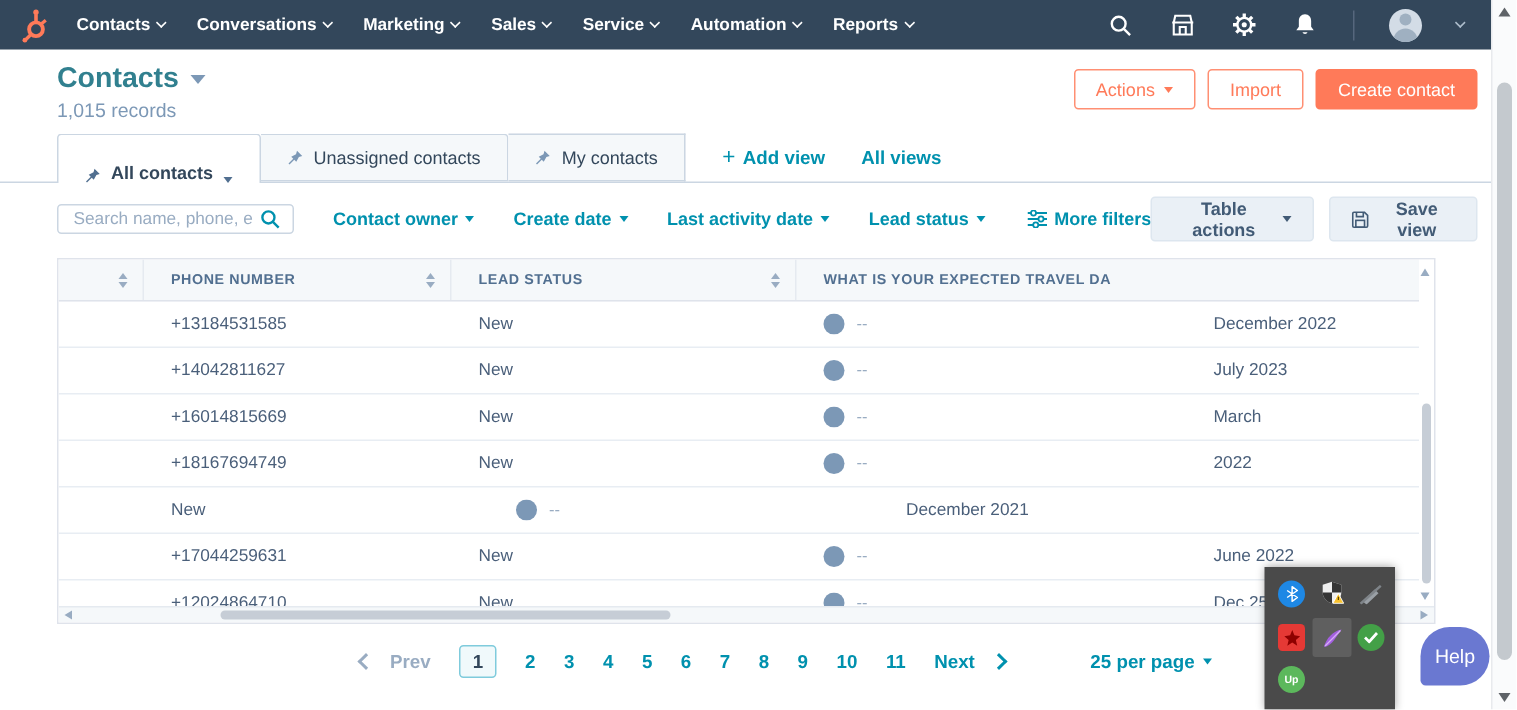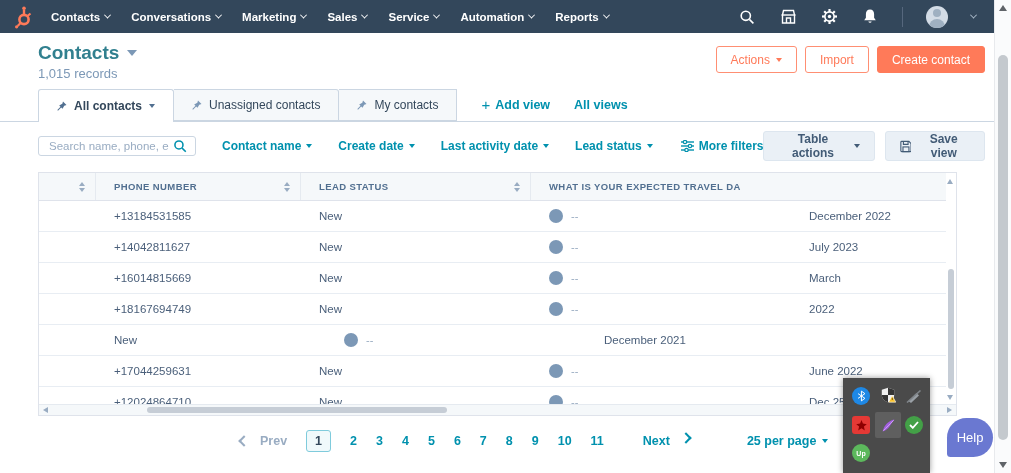--- a/index.html
+++ b/index.html
@@ -37,21 +37,21 @@
   .btn-primary { border:1px solid #ff7a59; background:#ff7a59; color:#fff; }
   .caret-sm { width:0; height:0; border-left:3.5px solid transparent; border-right:3.5px solid transparent;
               border-top:4px solid currentColor; display:inline-block; }
 
   
   .tabs-underline { position:absolute; top:121px; left:0; width:994px; border-top:1px solid #cbd6e2; z-index:1; }
   .tabs { position:absolute; top:89px; left:38px; display:flex; align-items:flex-end; z-index:2; }
   .tab { height:32px; display:flex; align-items:center; gap:7px; padding:0 18px;
          background:#f5f8fa; border:1px solid #cbd6e2; border-left:none; font-size:12px;
          color:#33475b; cursor:pointer; white-space:nowrap; }
-  .tab.first { border-left:1px solid #cbd6e2; border-radius:3px 0 0 0; }
+  .tab.first { border-left:1px solid #cbd6e2; border-radius:3px 0 0 0;align-items:flex-end; }
   .tab.active { background:#fff; height:33px; border-bottom:none; margin-bottom:-1px;
                 font-weight:bold; border-radius:3px 3px 0 0; border-left:1px solid #cbd6e2; }
   .tab.last { border-radius:0 3px 0 0; }
   .view-link { font-size:12.5px; color:#0091ae; font-weight:600; margin-left:24px; margin-bottom:9px;
                cursor:pointer; display:flex; align-items:center; gap:5px; white-space:nowrap; }
   .plus { font-size:15px; font-weight:400; line-height:10px; }
 
   
   .filterbar { position:absolute; top:131px; left:38px; width:947px; height:30px;
                display:flex; align-items:center; }
@@ -116,21 +116,21 @@
   .pagination { position:absolute; top:430px; left:240px; display:flex; align-items:center;
                 gap:19px; font-size:12.5px; color:#0091ae; font-weight:600; }
   .pg-prev { color:#99acc2; display:flex; align-items:center; gap:12px; cursor:pointer; }
   .chev-big { display:inline-block; width:8px; height:8px; border-left:2px solid currentColor;
               border-bottom:2px solid currentColor; }
   .chev-left  { transform:rotate(45deg); }
   .chev-right { transform:rotate(-135deg); }
   .pg-num { cursor:pointer; }
   .pg-num.current { border:1px solid #7fcbdc; background:#f0f9fb; color:#33475b;
                     padding:3px 8px; border-radius:3px; }
-  .pg-next { display:flex; gap:12px; cursor:pointer;margin-left:20px; }
+  .pg-next { display:flex; align-items:center; gap:12px; cursor:pointer; }
   .per-page { margin-left:38px; display:flex; align-items:center; gap:6px; cursor:pointer; }
   .per-page .caret-sm { border-top-color:#0091ae; }
 
   
   .help-btn { position:absolute; right:18px; bottom:16px; width:46px; height:39px; background:#6a78d1;
               color:#fff; font-size:13px; display:flex; align-items:center; justify-content:center;
               border-radius:22px 22px 22px 4px; cursor:pointer; z-index:45; }
 
   
   .tray { position:absolute; left:843px; top:378px; width:87px; height:95px; background:#4a4a4a;
@@ -288,21 +288,21 @@
 
 <div class="filterbar">
   <div class="searchbox">
     <input type="text" placeholder="Search name, phone, e" style="">
     <svg width="14" height="14" viewBox="0 0 16 16">
         <circle cx="6.8" cy="6.8" r="4.6" fill="none" stroke="#0091ae" stroke-width="1.8"></circle>
         <line x1="10.4" y1="10.4" x2="14.6" y2="14.6" stroke="#0091ae" stroke-width="1.8"></line>
       </svg>
   </div>
   <div class="filter-dd">
-    <span>Contact name</span>
+    <span>Contact owner</span>
     <span class="caret-sm"></span>
   </div>
   <div class="filter-dd">
     <span>Create date</span>
     <span class="caret-sm"></span>
   </div>
   <div class="filter-dd">
     <span>Last activity date</span>
     <span class="caret-sm"></span>
   </div>

